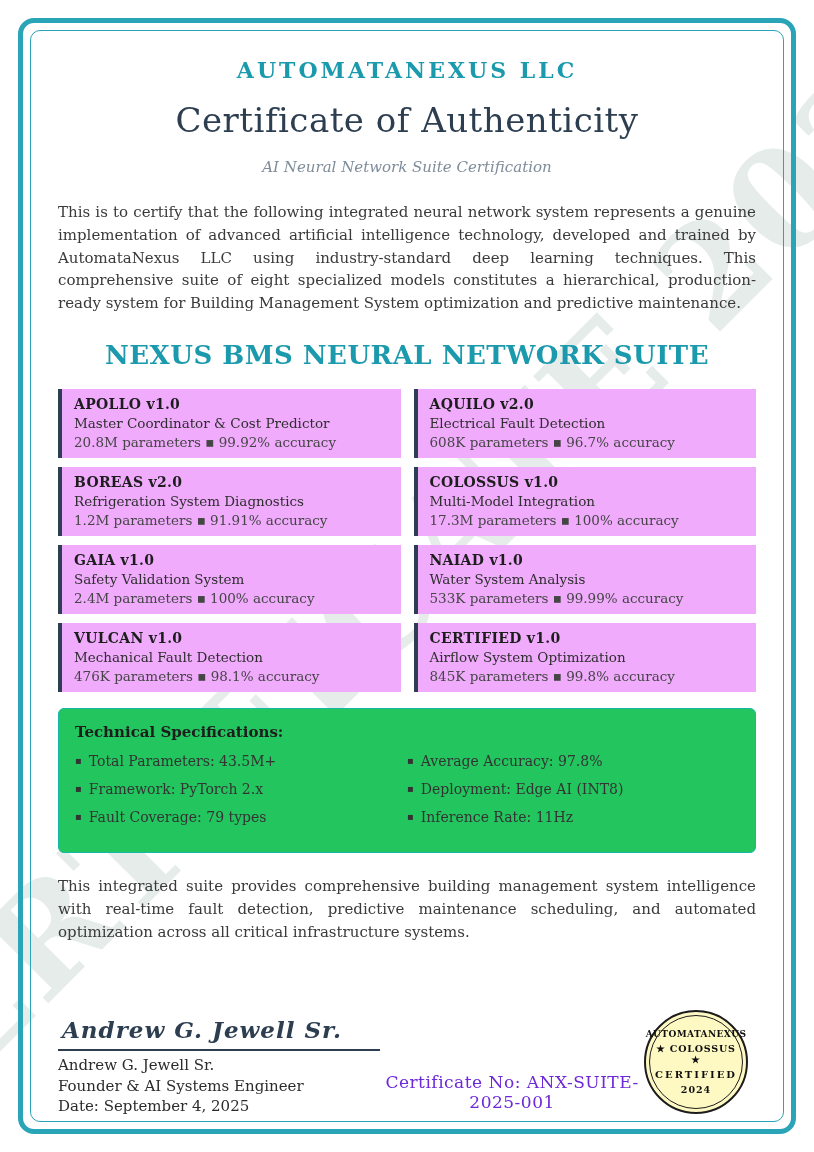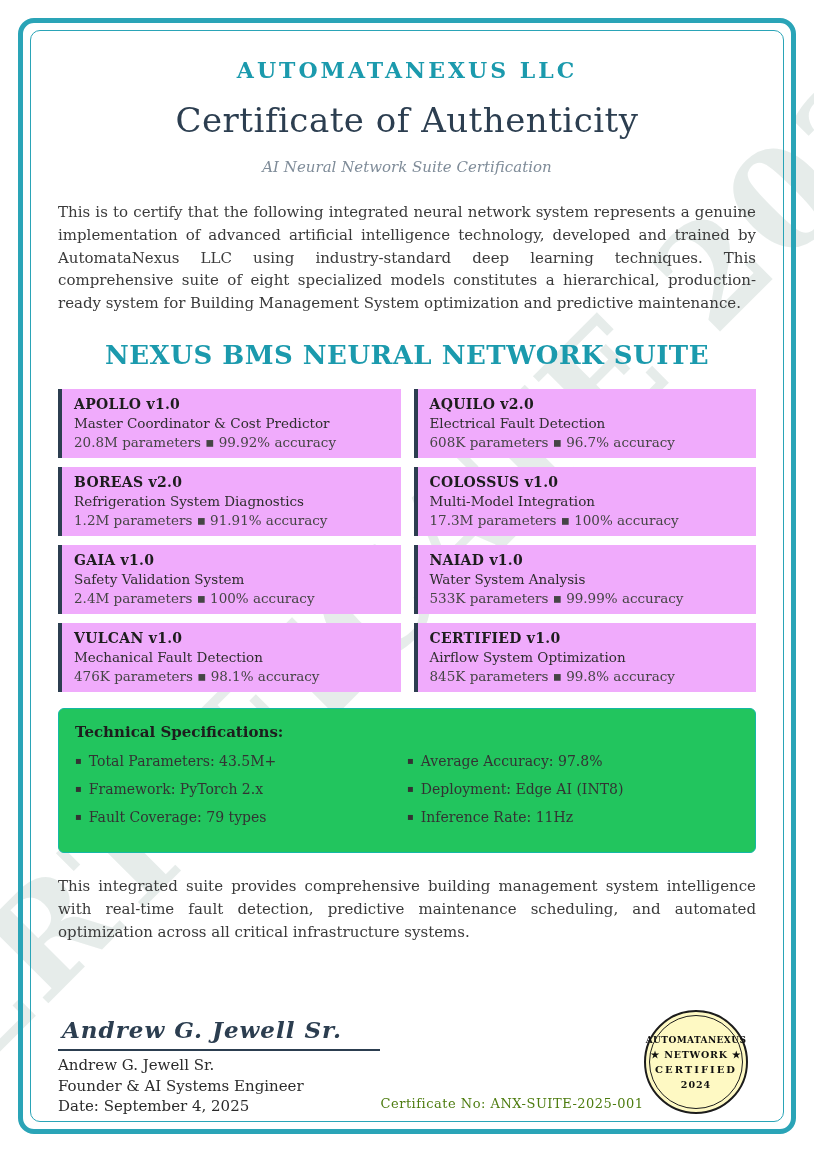--- a/index.html
+++ b/index.html
@@ -85,21 +85,21 @@
     font-style: italic; font-weight: bold; font-size: 23px;
     letter-spacing: 1px; color: #2c3e50;
     border-bottom: 2px solid #2c3e50;
     padding: 0 38px 6px 4px;
   }
   .signature-name, .signature-role, .signature-date {
     font-size: 15px; color: #2b2b2b; line-height: 1.35;
   }
   .signature-name { margin-top: 4px; }
   .certno-wrap { flex: 1 1 auto; text-align: center; padding-bottom: 4px; }
-  .cert-no { font-size: 13px; color: #4d7c0f; letter-spacing: 0.5px; }
+  .cert-no { font-size: 17px; color: #6d28d9; letter-spacing: 0.5px; }
   .seal {
     position: relative; flex: 0 0 auto;
     width: 104px; height: 104px;
     border: 2px solid #1c1c1c; border-radius: 50%;
     background: #fef9c3; margin-bottom: 2px;
   }
   .seal-inner {
     position: absolute; inset: 3px;
     border: 1px solid #1c1c1c; border-radius: 50%;
     display: flex; flex-direction: column;
@@ -192,18 +192,18 @@
     <div class="signature-name">Andrew G. Jewell Sr.</div>
     <div class="signature-role">Founder &amp; AI Systems Engineer</div>
     <div class="signature-date">Date: September 4, 2025</div>
   </div>
   <div class="certno-wrap">
     <span class="cert-no">Certificate No: ANX-SUITE-2025-001</span>
   </div>
   <div class="seal">
     <div class="seal-inner">
       <div class="seal-line1">AUTOMATANEXUS</div>
-      <div class="seal-line2">★ NETWORK ★</div>
+      <div class="seal-line2">★ COLOSSUS ★</div>
       <div class="seal-line3">CERTIFIED</div>
       <div class="seal-line4">2024</div>
     </div>
   </div>
 </div>
 
 </body></html>

